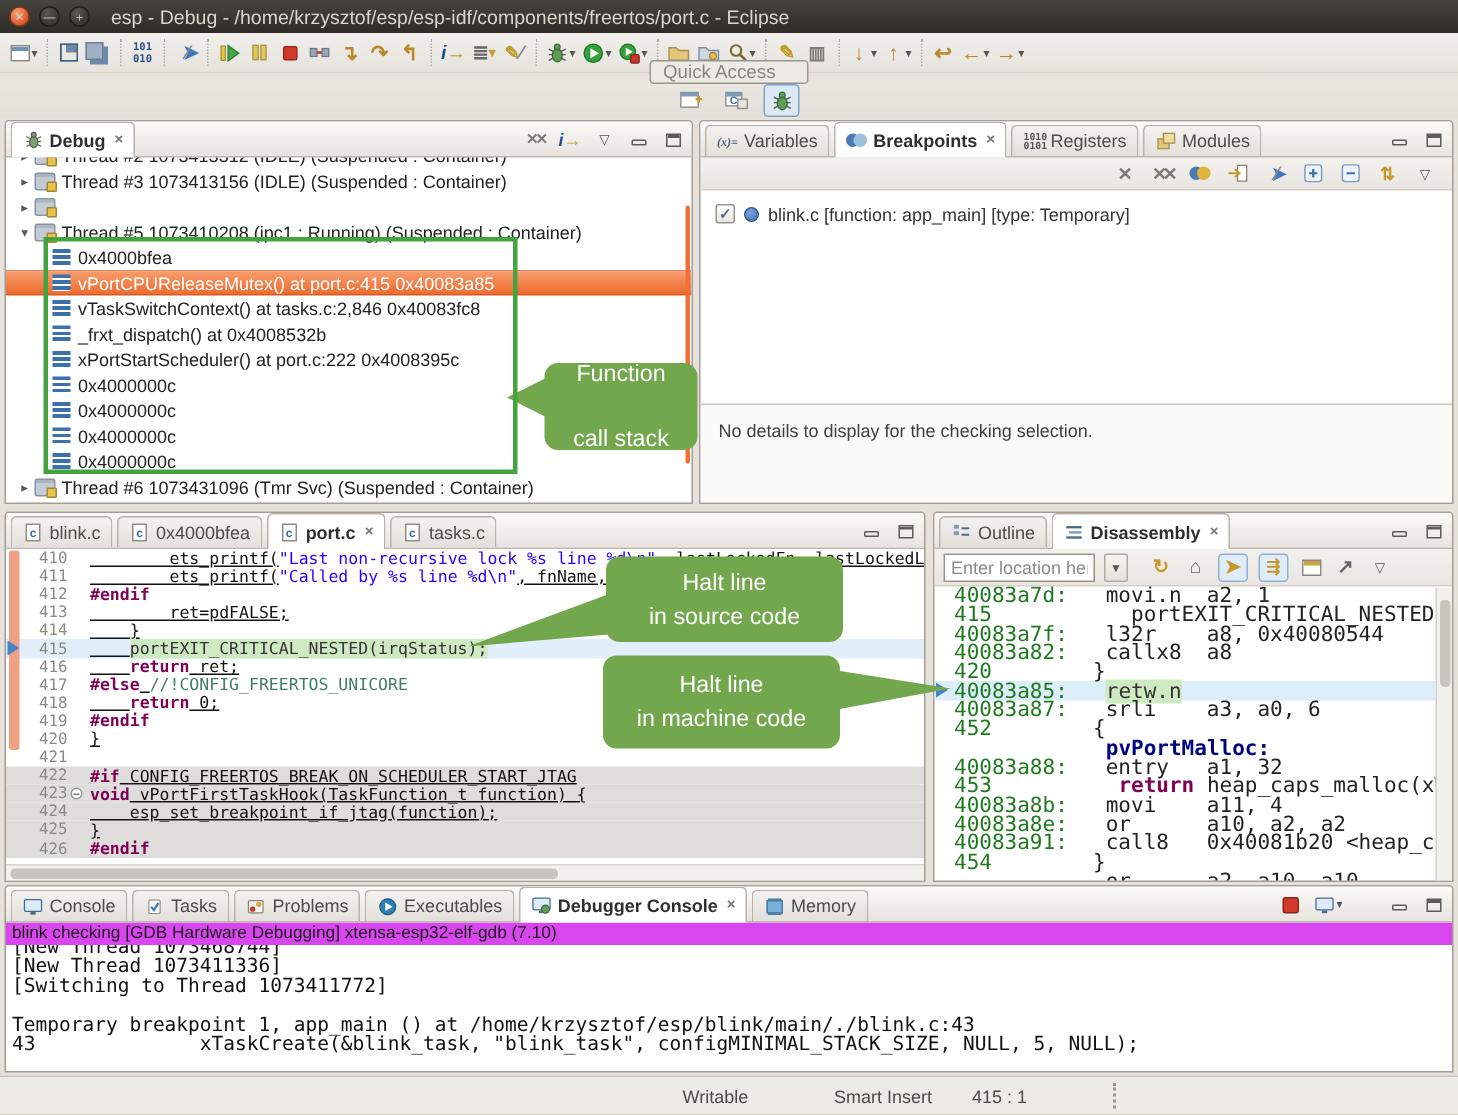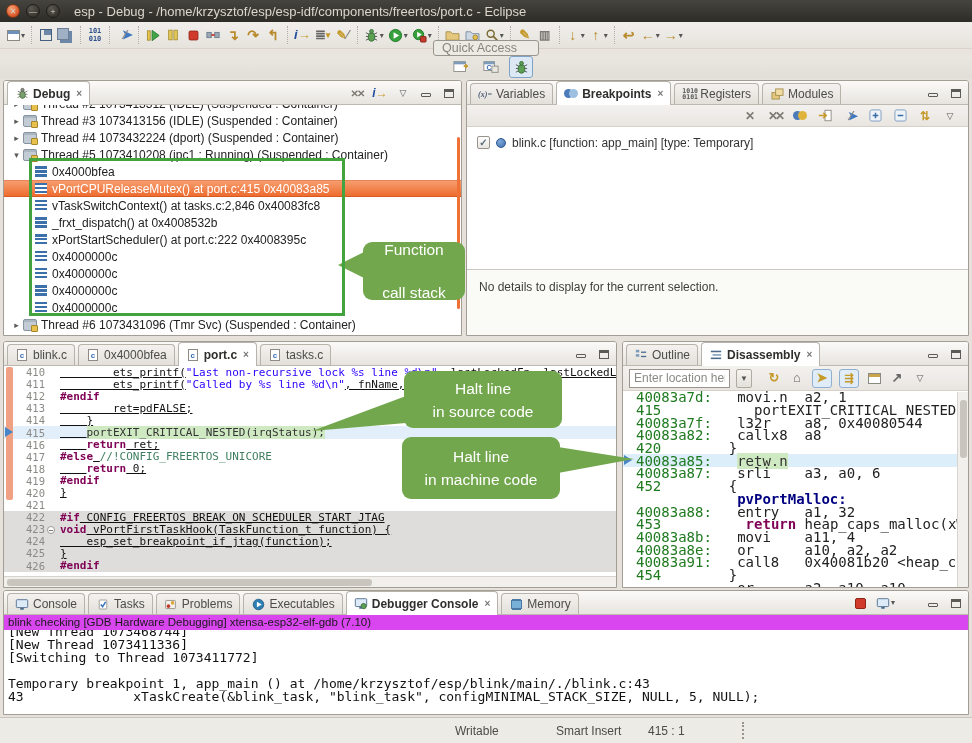--- a/index.html
+++ b/index.html
@@ -450,21 +450,20 @@
           <span>Thread #2 1073413312 (IDLE) (Suspended : Container)</span>
         </div>
         <div class="trow ">
           <span class="exp">▸</span>
           <span class="ithread"></span>
           <span>Thread #3 1073413156 (IDLE) (Suspended : Container)</span>
         </div>
         <div class="trow ">
           <span class="exp">▸</span>
           <span class="ithread"></span>
-          <span>Thread #4 1073432224 (dport) (Suspended : Container)</span>
         </div>
         <div class="trow ">
           <span class="exp">▾</span>
           <span class="ithread"></span>
           <span>Thread #5 1073410208 (ipc1 : Running) (Suspended : Container)</span>
         </div>
         <div class="trow frame">
           <span class="iframe-ico"></span>
           <span>0x4000bfea</span>
         </div>
@@ -607,21 +606,21 @@
           </span>
         </span>
       </div>
     <div id="bp-list">
         <div class="bp-row">
           <span class="cbx">✓</span>
           <span class="bpdot"></span>
           <span>blink.c [function: app_main] [type: Temporary]</span>
         </div>
       </div>
-    <div class="bp-details">No details to display for the current selection.</div>
+    <div class="bp-details">No details to display for the checking selection.</div>
   </div>
 
   <div class="panel" style="left:3px;top:341px;width:614px;height:247px;">
     <div class="tabstrip" id="ed-tabs">
       <div class="tab">
           <span class="ico">
             <span class="ifile">c</span>
           </span>
           <span class="tlbl">blink.c</span>
         </div>

